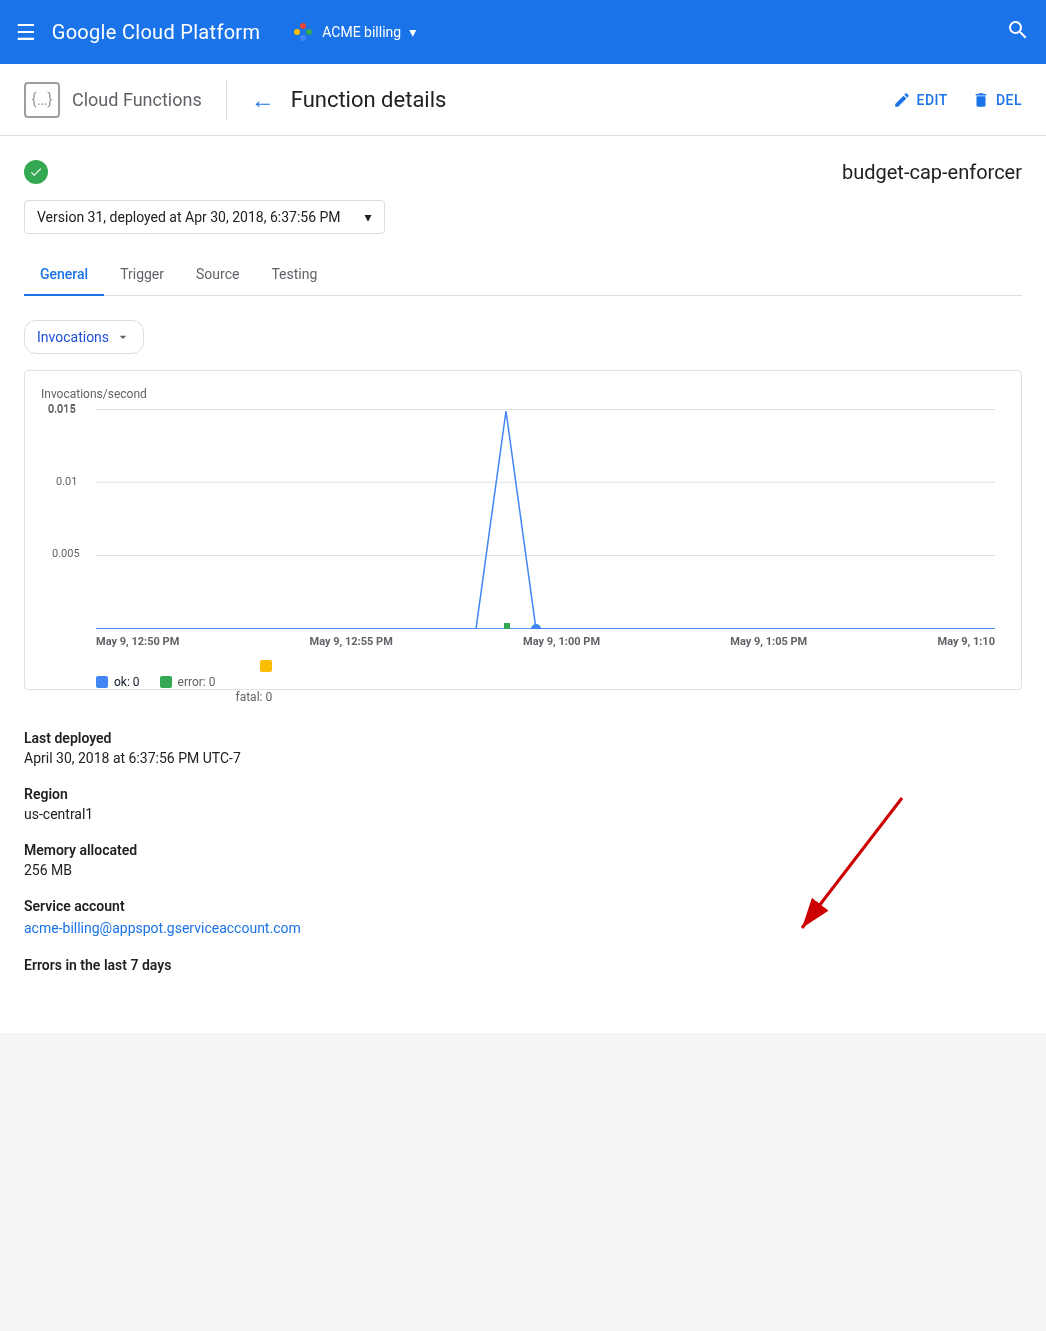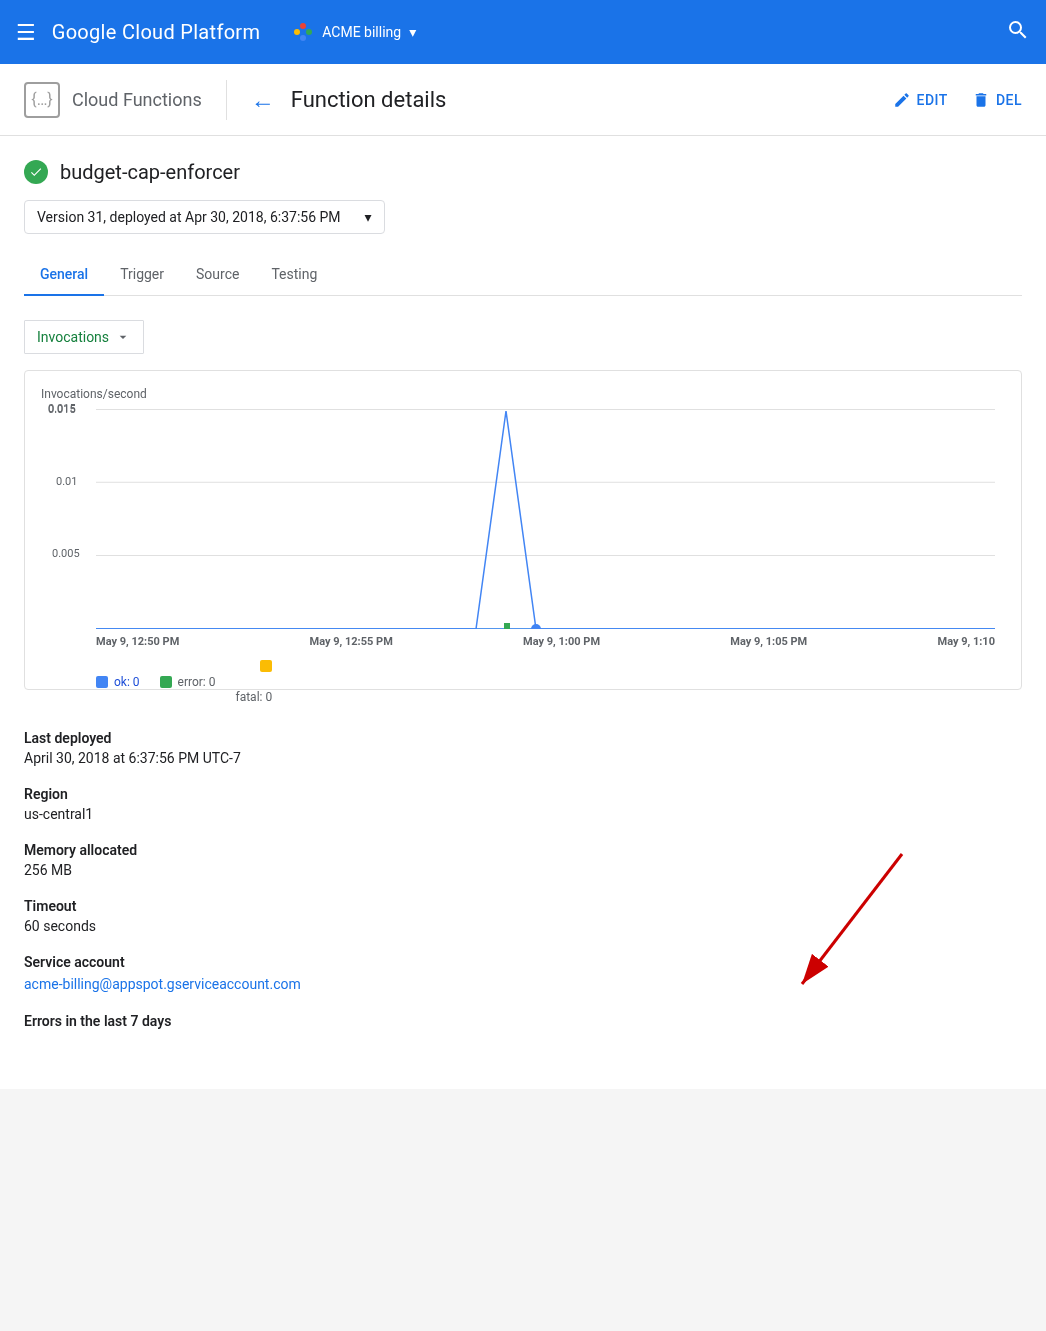--- a/index.html
+++ b/index.html
@@ -110,20 +110,21 @@
       background: white;
       margin: 0;
       padding: 24px;
     }
 
     .function-header {
       display: flex;
       align-items: center;
       gap: 12px;
       margin-bottom: 16px;
+      justify-content: space-between;
     }
     .function-header .status-icon {
       width: 24px;
       height: 24px;
       background: #34a853;
       border-radius: 50%;
       display: flex;
       align-items: center;
       justify-content: center;
       color: white;
@@ -167,24 +168,24 @@
       border-bottom: 2px solid #1a73e8;
       font-weight: 500;
     }
 
     
     .invocations-dropdown {
       display: inline-flex;
       align-items: center;
       gap: 6px;
       border: 1px solid #dadce0;
-      border-radius: 1px;
+      border-radius: 12px;
       padding: 8px 12px;
       font-size: 14px;
-      color: #15803d;
+      color: #1d4ed8;
       cursor: pointer;
       margin-bottom: 16px;
     }
 
     
     .chart-container {
       border: 1px solid #e0e0e0;
       border-radius: 4px;
       padding: 16px;
       margin-bottom: 24px;
@@ -358,21 +359,21 @@
       <span style="font-size:11px;color:#5f6368;">May 9, 12:50 PM</span>
       <span style="font-size:11px;color:#5f6368;">May 9, 12:55 PM</span>
       <span style="font-size:11px;color:#5f6368;">May 9, 1:00 PM</span>
       <span style="font-size:11px;color:#5f6368;">May 9, 1:05 PM</span>
       <span style="font-size:11px;color:#5f6368;">May 9, 1:10</span>
     </div>
 
     <div style="display:flex;gap:20px;margin-left:55px;margin-top:12px;">
       <div style="display:flex;align-items:center;gap:6px;">
         <div style="width:12px;height:12px;background:#4285f4;border-radius:2px;"></div>
-        <span style="font-size:12px;color:#1d4ed8;">ok: 0</span>
+        <span style="font-size:12px;color:#0f172a;">ok: 0</span>
       </div>
       <div style="display:flex;align-items:center;gap:6px;">
         <div style="width:12px;height:12px;background:#34a853;border-radius:2px;"></div>
         <span style="font-size:12px;color:#5f6368;">error: 0</span>
       </div>
       <div style="display:flex;align-items:flex-end;gap:18px;flex-direction:column;">
         <div style="width:12px;height:12px;background:#fbbc04;border-radius:2px;"></div>
         <span style="font-size:12px;color:#5f6368;">fatal: 0</span>
       </div>
     </div>
@@ -389,24 +390,20 @@
     <div class="info-item">
       <div class="info-label">Region</div>
       <div class="info-value">us-central1</div>
     </div>
 
     <div class="info-item">
       <div class="info-label">Memory allocated</div>
       <div class="info-value">256 MB</div>
     </div>
 
-    <div class="info-item">
-      <div class="info-label">Timeout</div>
-      <div class="info-value">60 seconds</div>
-    </div>
 
     <div class="info-item" style="position:relative;">
       <div class="info-label">Service account</div>
       <a class="info-link">acme-billing@appspot.gserviceaccount.com</a>
       
       
       <svg width="300" height="180" style="position:absolute;top:-120px;right:20px;pointer-events:none;">
         <defs>
           <marker id="arrowhead" markerWidth="10" markerHeight="7" refX="10" refY="3.5" orient="auto">
             <polygon points="0 0, 10 3.5, 0 7" fill="#cc0000"></polygon>

